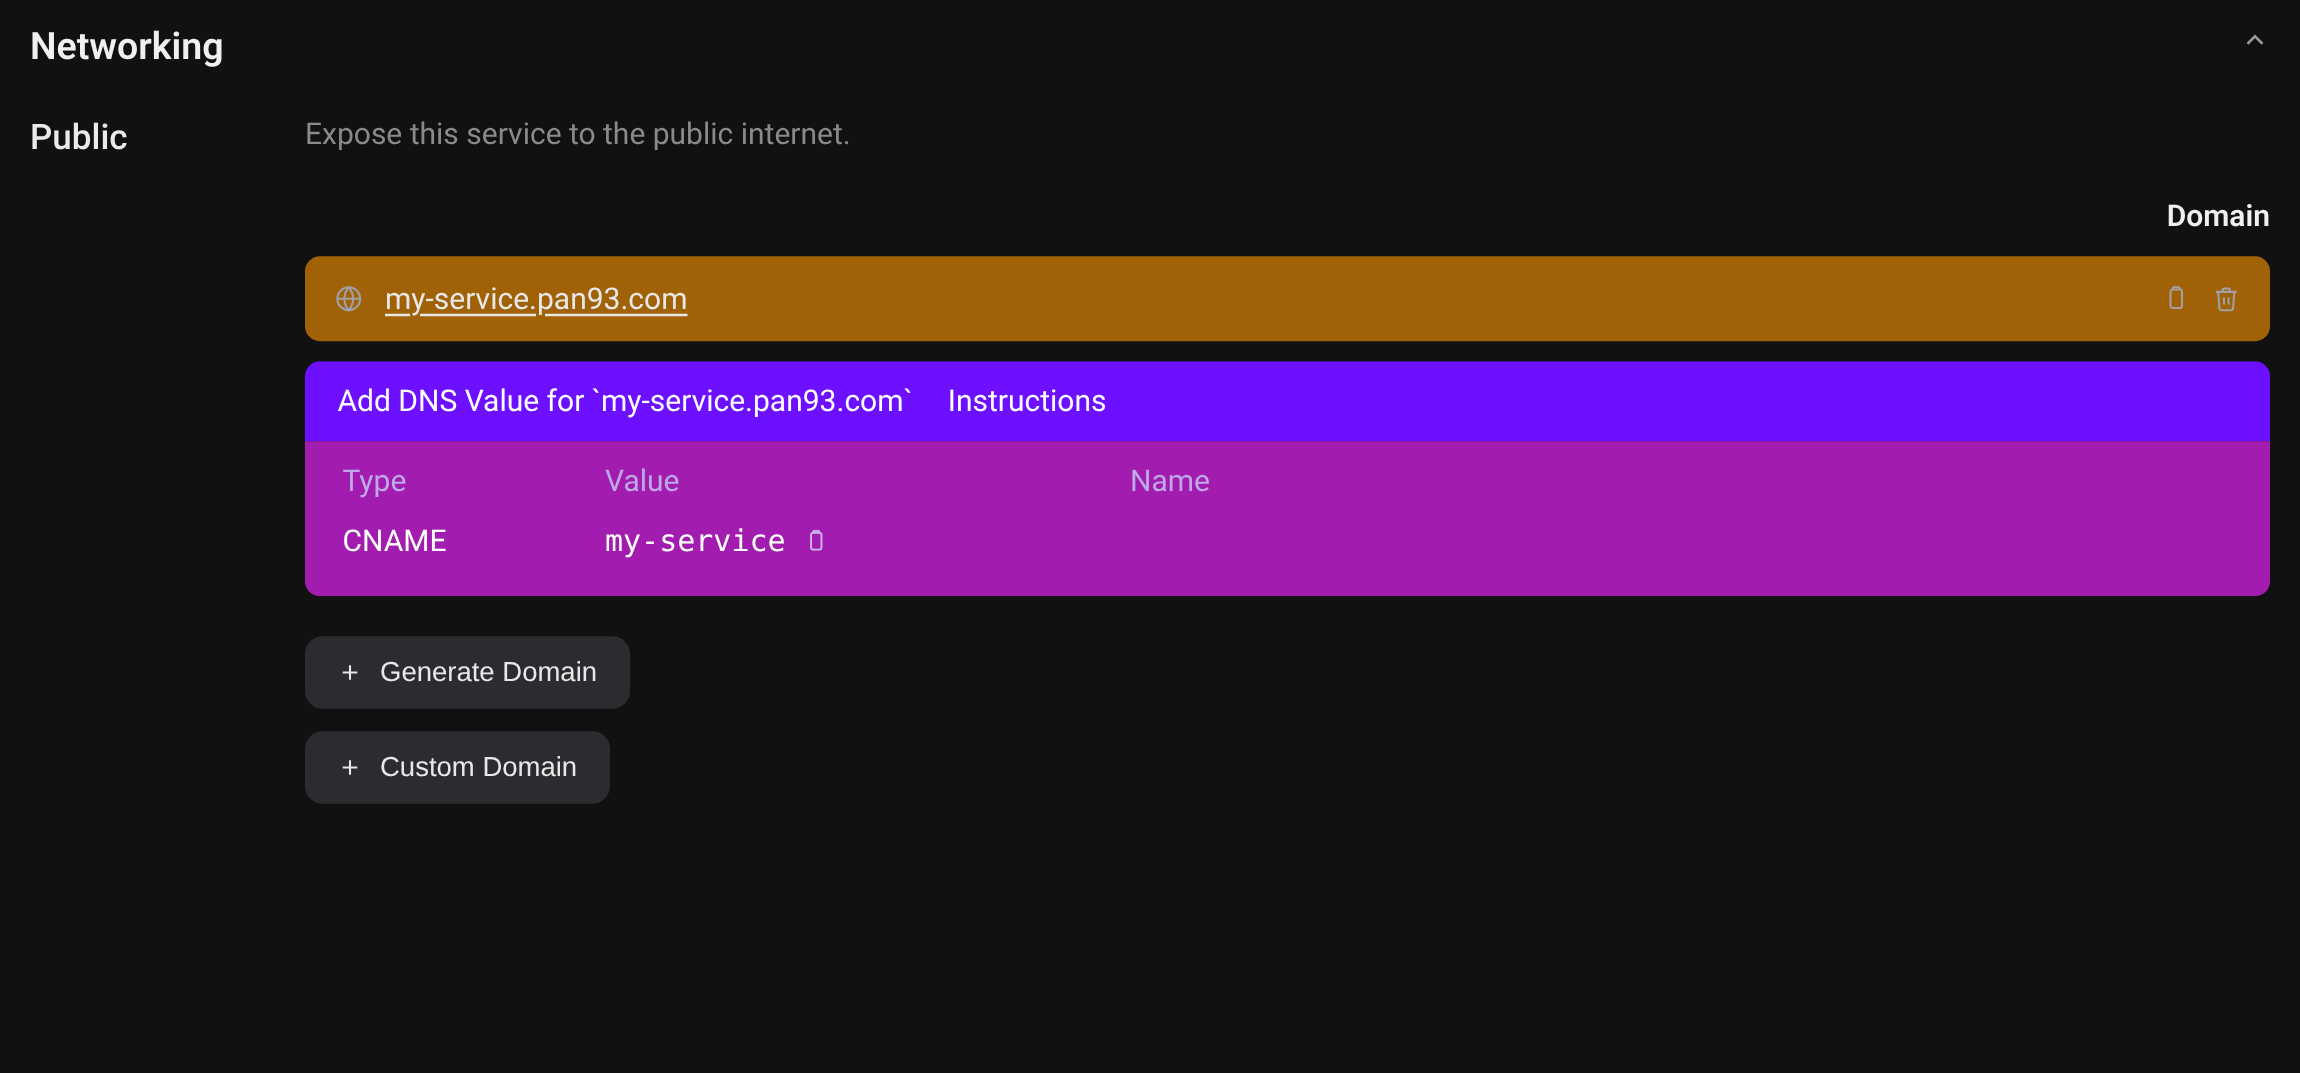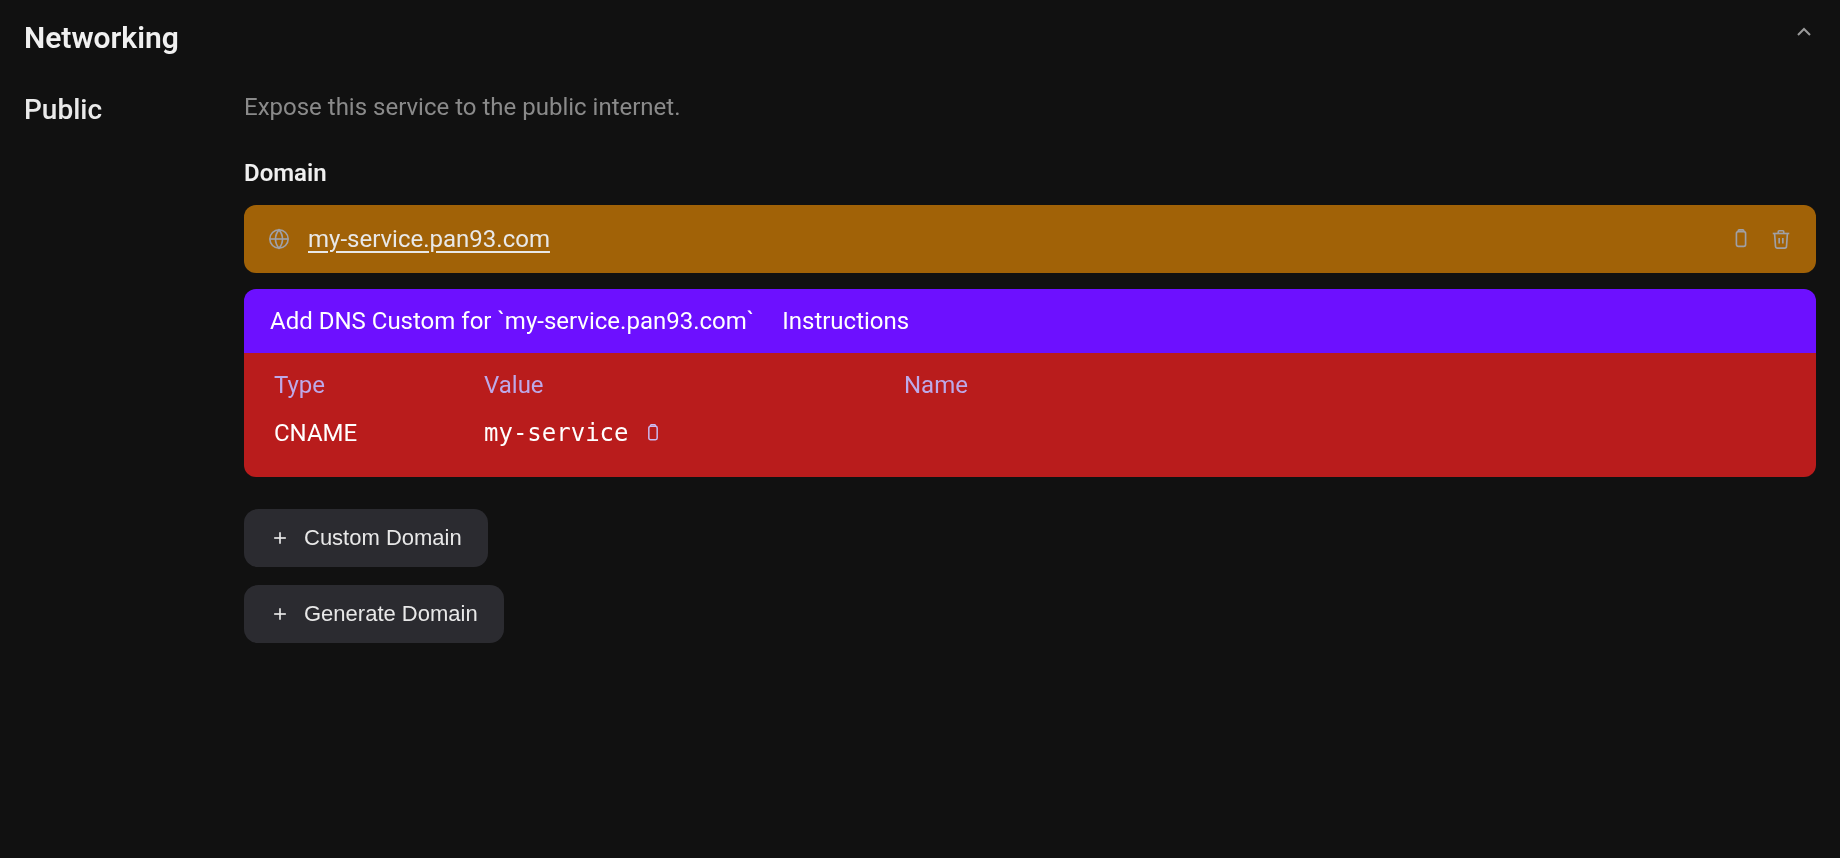--- a/index.html
+++ b/index.html
@@ -50,20 +50,21 @@
   .description {
     font-size: 24px;
     color: #8a8a8a;
     margin-bottom: 38px;
   }
   .field-label {
     font-size: 24px;
     font-weight: 600;
     color: #f0f0f0;
     margin-bottom: 18px;
+    text-align: right;
   }
   .domain-row {
     background: #a16207;
     border-radius: 12px;
     padding: 20px 24px;
     display: flex;
     align-items: center;
     gap: 18px;
     margin-bottom: 16px;
   }
@@ -100,21 +101,21 @@
     align-items: center;
     gap: 28px;
     font-size: 24px;
     color: #fff;
   }
   .dns-header .instructions {
     text-underline-offset: 4px;
     cursor: pointer;
   }
   .dns-body {
-    background: #b91c1c;
+    background: #a21caf;
     padding: 18px 30px 30px 30px;
   }
   .dns-grid {
     display: grid;
     grid-template-columns: 210px 420px 1fr;
     row-gap: 20px;
     align-items: center;
   }
   .dns-th {
     color: #bda9e8;
@@ -198,21 +199,21 @@
           <path d="M10 11v6"></path>
             <path d="M14 11v6"></path>
           <path d="M9 6V4a1 1 0 0 1 1-1h4a1 1 0 0 1 1 1v2"></path>
         </svg>
       </span>
     </div>
 
     <div class="dns-panel">
       <div class="dns-header">
         <span>
-          <span>Add DNS Custom for </span><span>`my-service.pan93.com`</span>
+          <span>Add DNS Value for </span><span>`my-service.pan93.com`</span>
         </span>
         <a class="instructions">Instructions</a>
       </div>
       <div class="dns-body">
         <div class="dns-grid">
           <div class="dns-th">Type</div>
           <div class="dns-th">Value</div>
           <div class="dns-th">Name</div>
 
           <div class="dns-td">CNAME</div>
@@ -228,27 +229,27 @@
         </div>
       </div>
     </div>
 
     <div>
       <button class="btn">
         <svg class="plus" viewBox="0 0 24 24" fill="none" stroke="currentColor" stroke-width="2">
           <line x1="12" y1="5" x2="12" y2="19"></line>
             <line x1="5" y1="12" x2="19" y2="12"></line>
         </svg>
-        <span>Custom Domain</span>
+        <span>Generate Domain</span>
       </button>
     </div>
     <div>
       <button class="btn">
         <svg class="plus" viewBox="0 0 24 24" fill="none" stroke="currentColor" stroke-width="2">
           <line x1="12" y1="5" x2="12" y2="19"></line>
             <line x1="5" y1="12" x2="19" y2="12"></line>
         </svg>
-        <span>Generate Domain</span>
+        <span>Custom Domain</span>
       </button>
     </div>
 
   </div>
 </div>
 
 </body></html>

